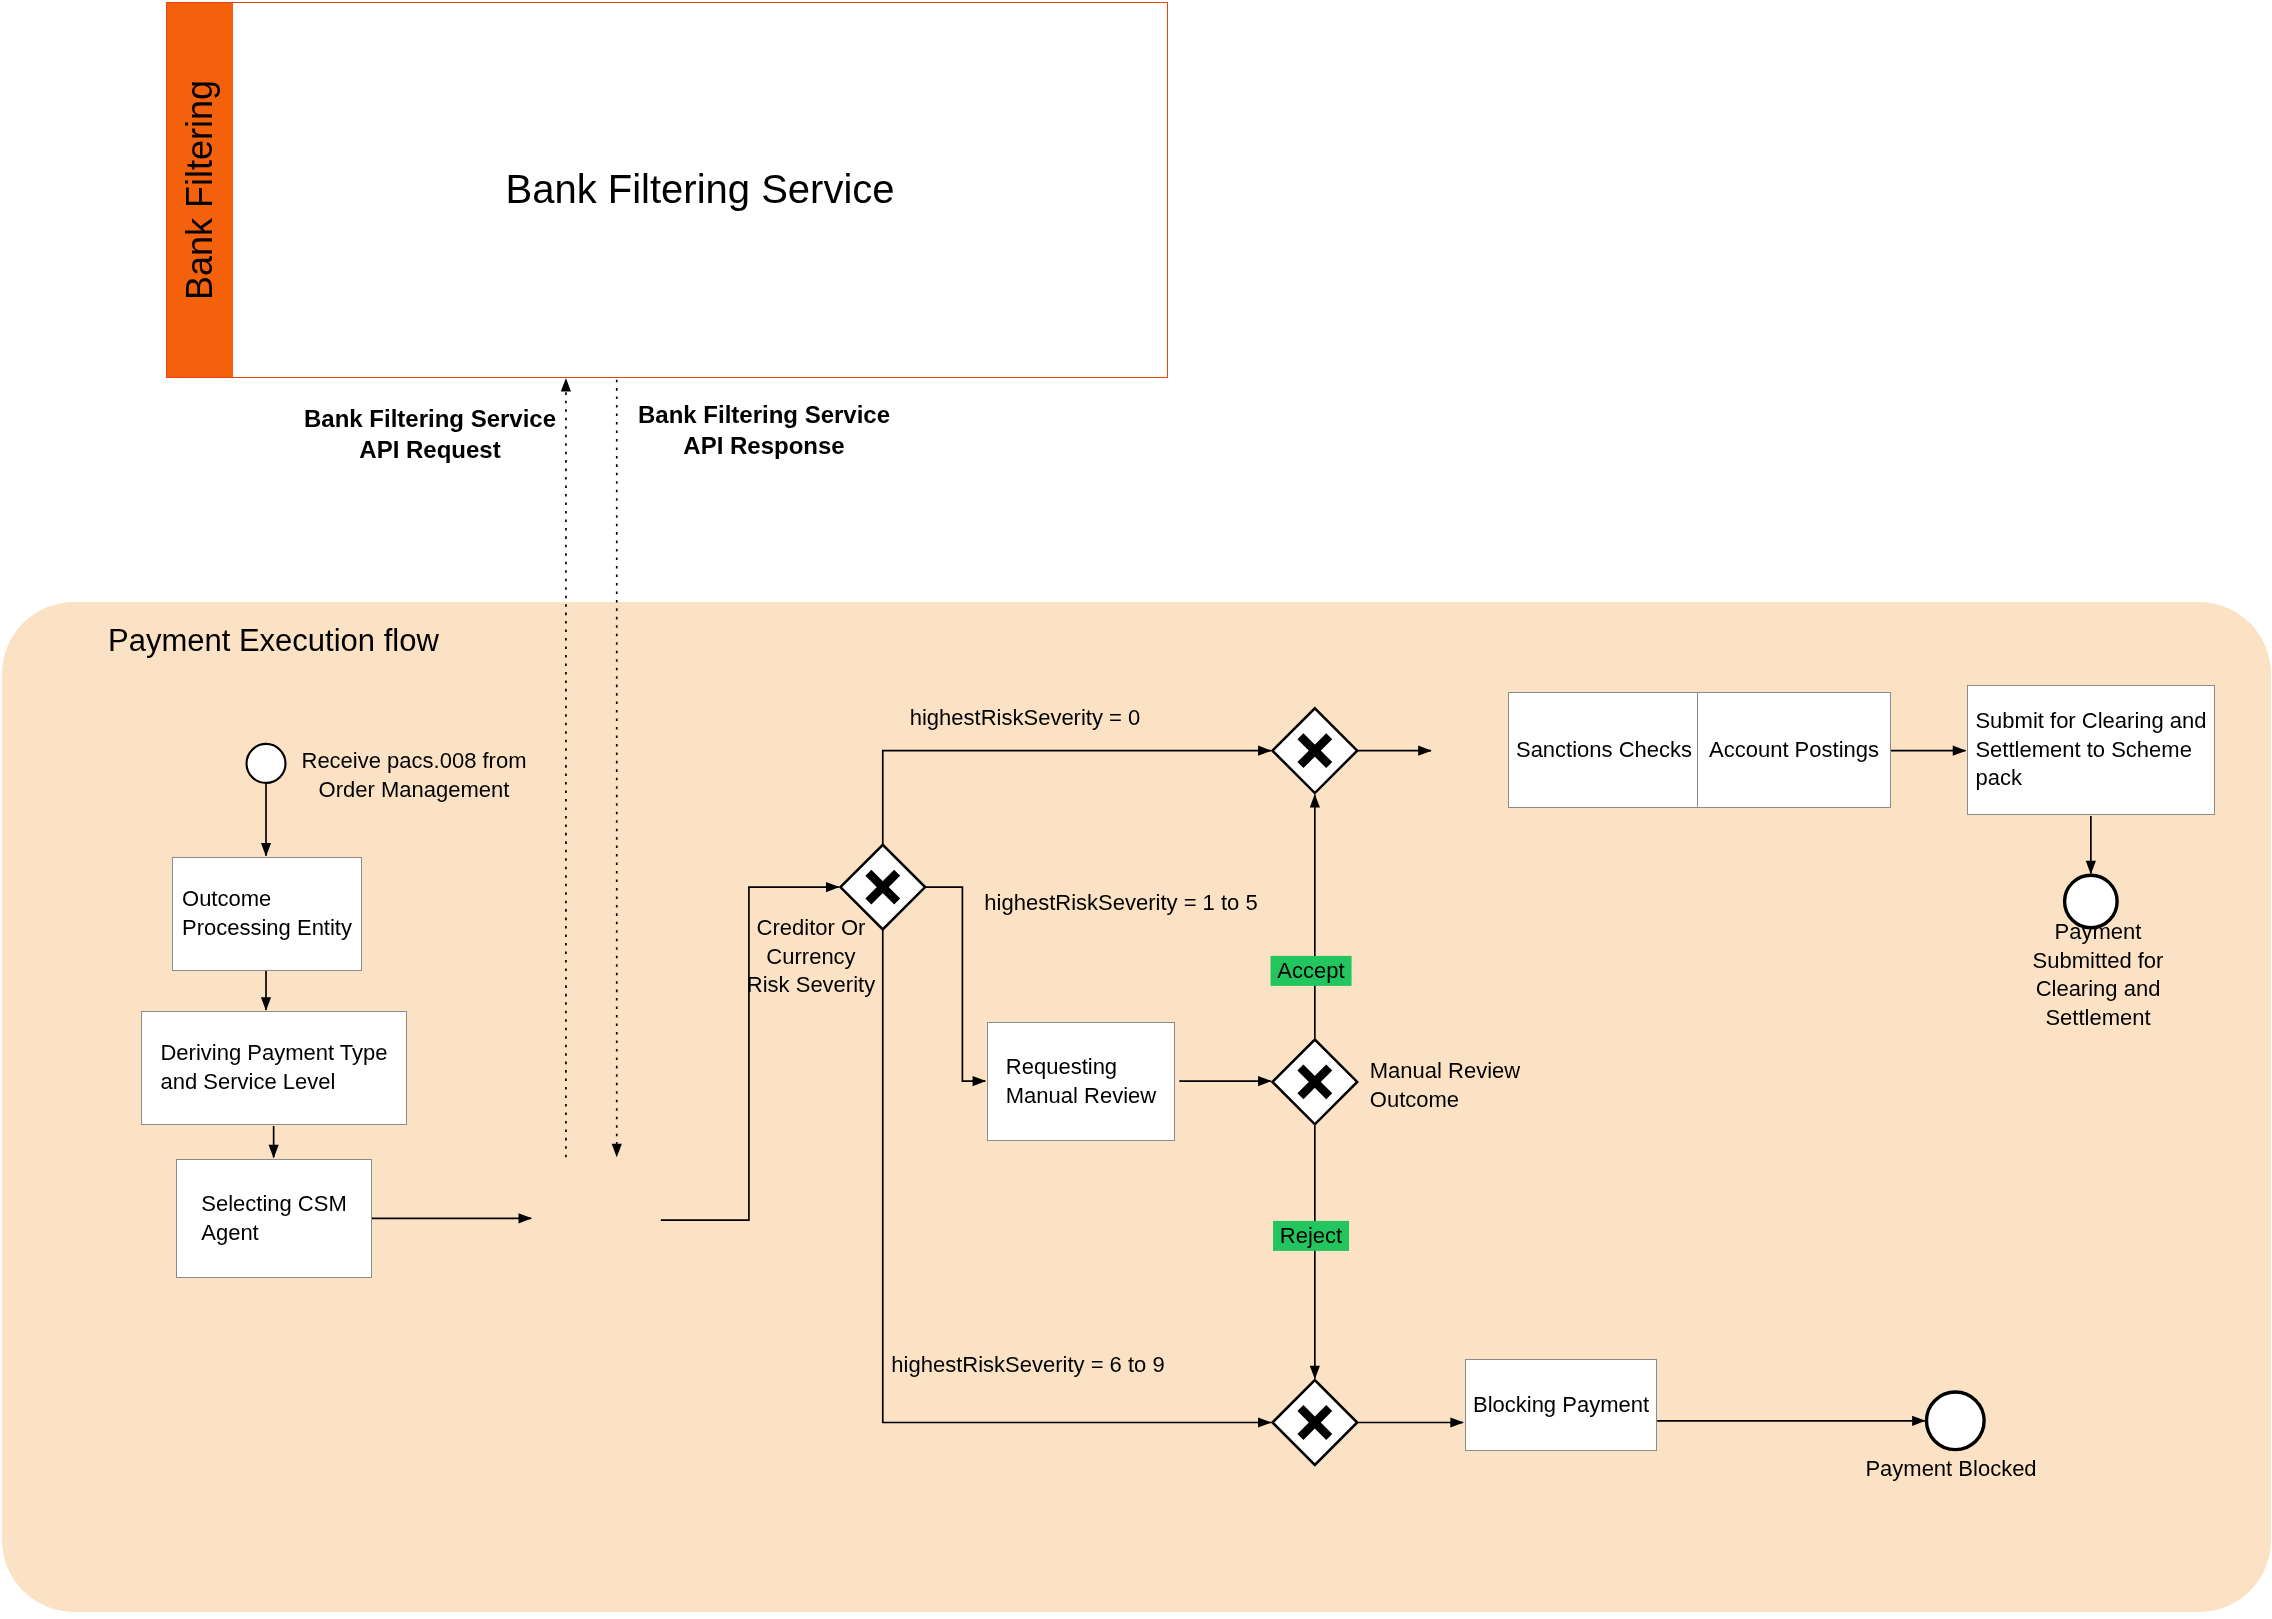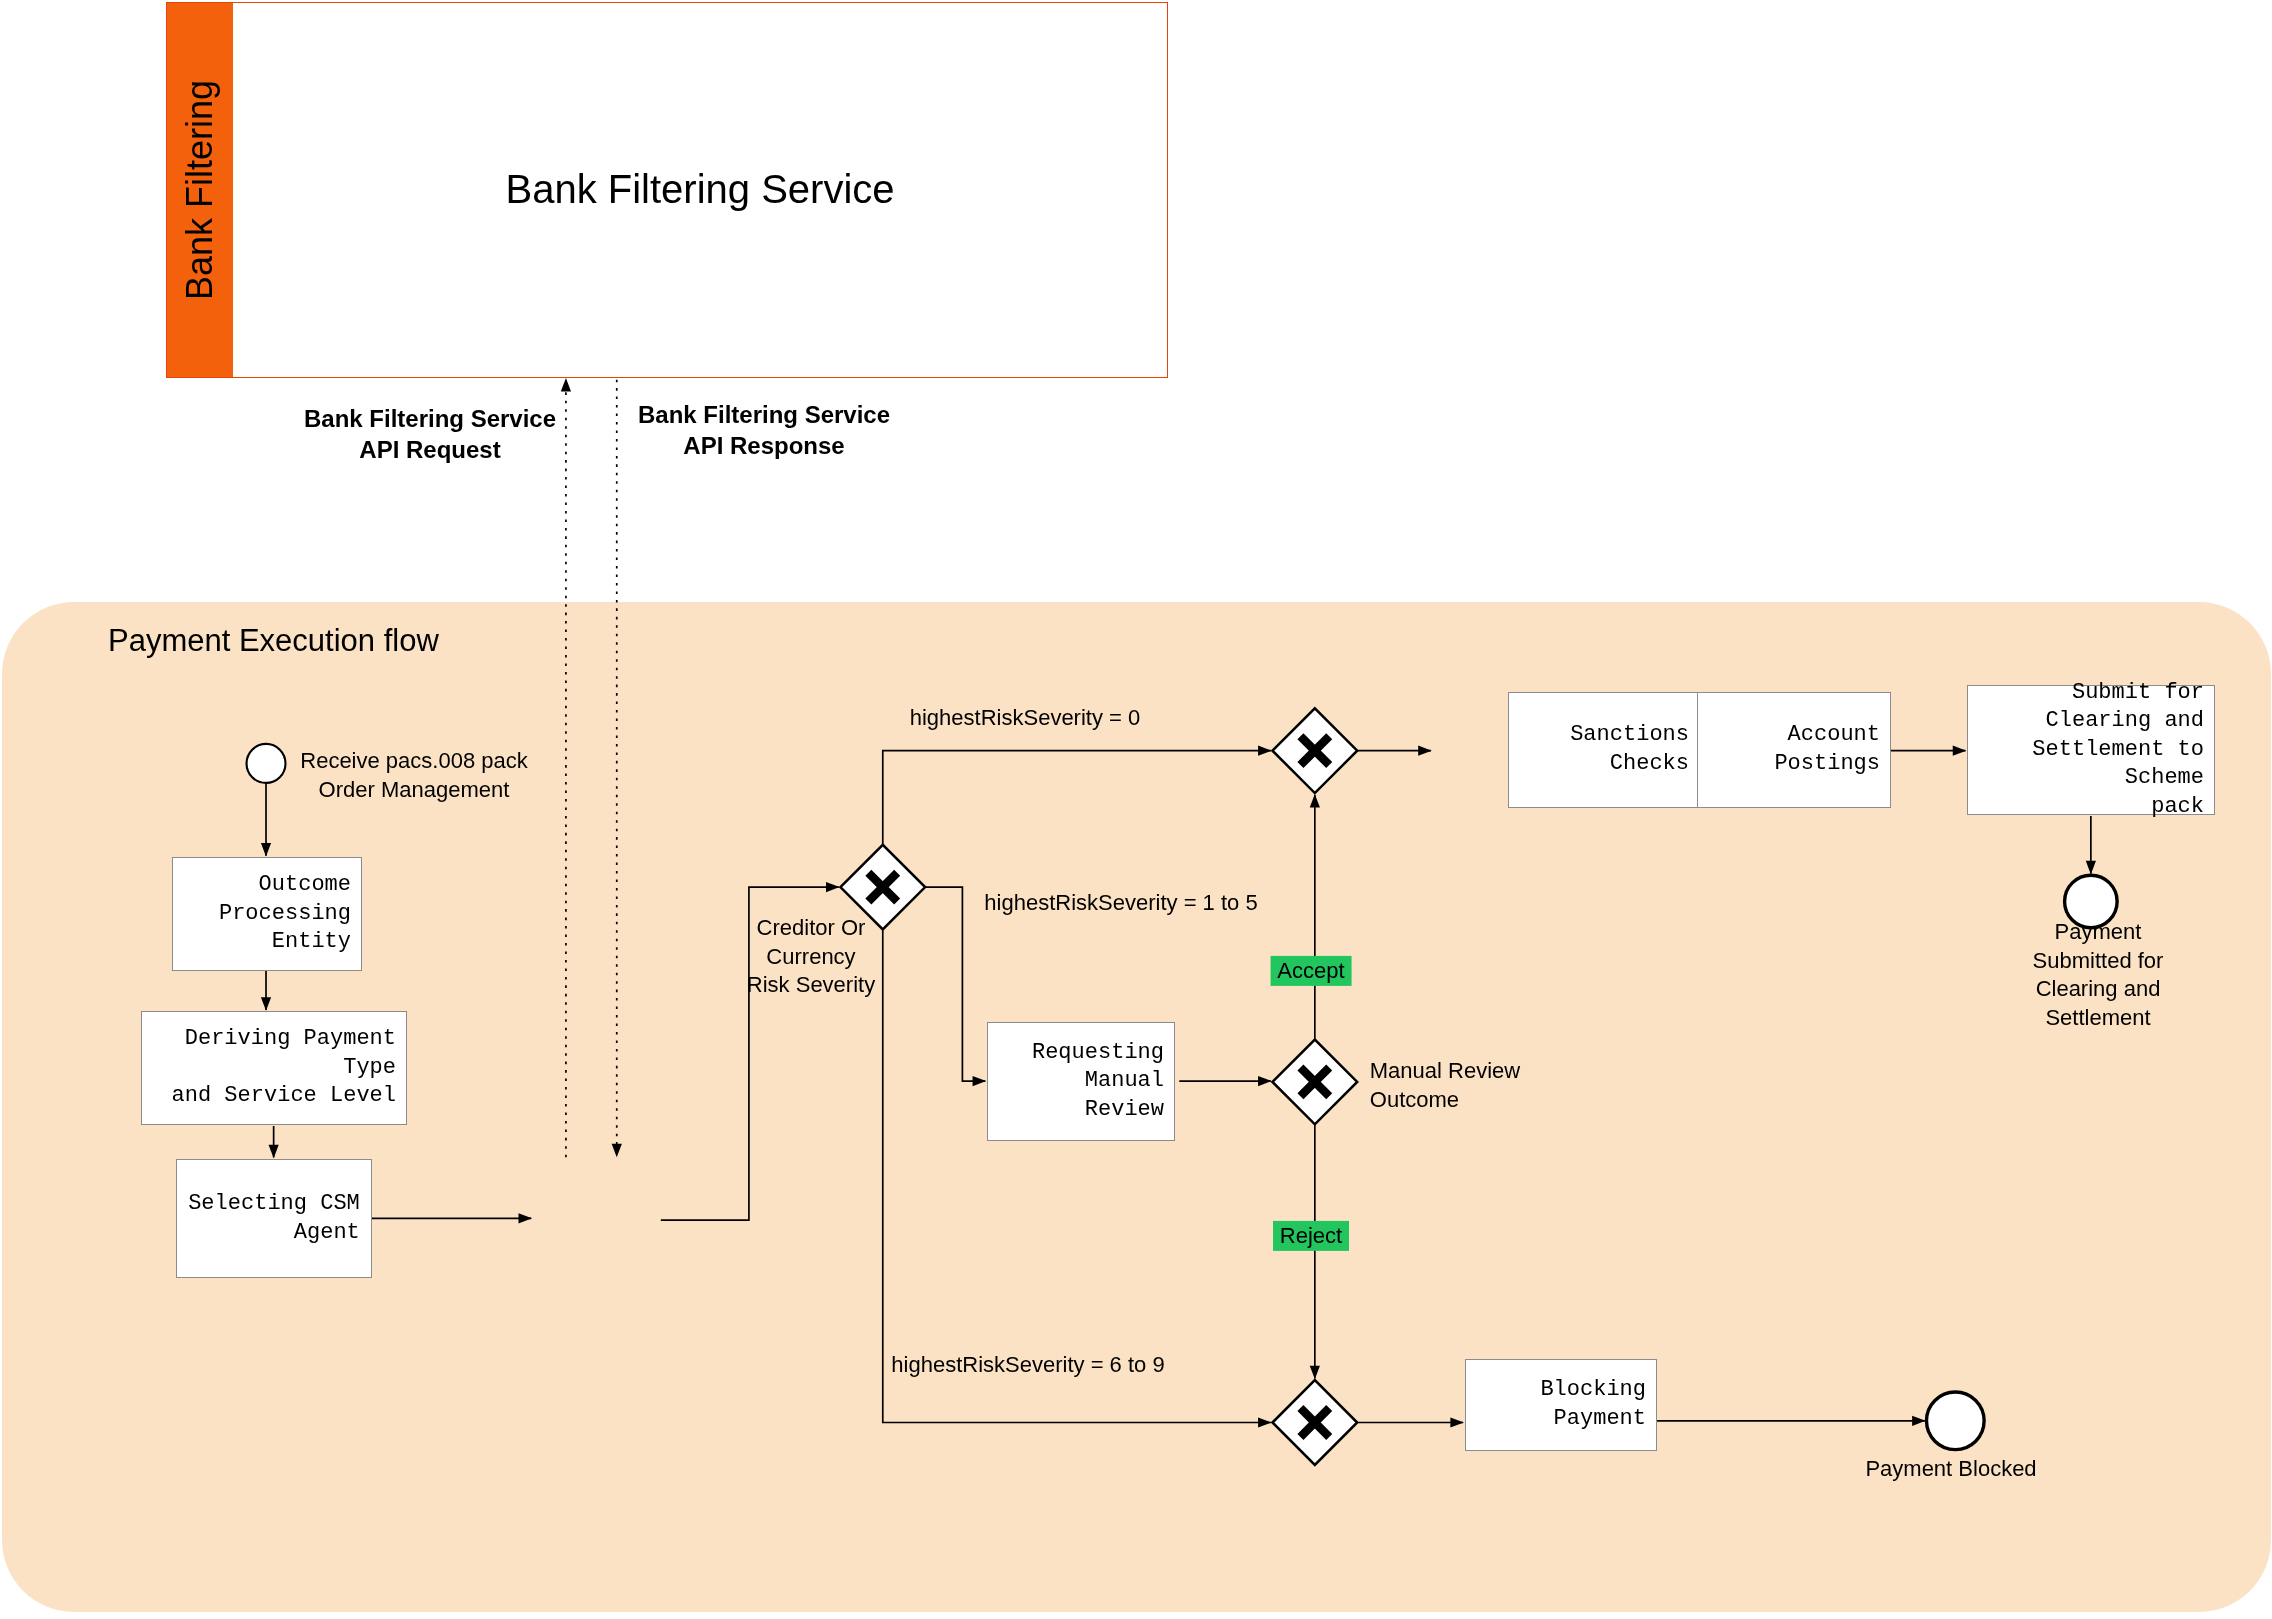--- a/index.html
+++ b/index.html
@@ -9,22 +9,22 @@
 
   #flow-bg { position:absolute; left:1.7px; top:602px; width:2269px; height:1010px;
              background:#FBE2C4; border-radius:72px; }
 
   #diagram-svg { position:absolute; left:0; top:0; width:2273px; height:1620px; }
 
   .flow-title { position:absolute; left:108px; top:623px; font-size:31px; font-weight:normal; }
 
   .task { position:absolute; background:#ffffff; border:1.7px solid #8C8C8C;
           display:flex; align-items:center; justify-content:center;
-          text-align:right; font-size:22px; line-height:1.3;
-          white-space:pre-line; padding:10px;font-family:Liberation Mono, monospace; }
+          text-align:left; font-size:22px; line-height:1.3;
+          white-space:pre-line; padding:1px; }
 
   .lbl { position:absolute; transform:translate(-50%,-50%); text-align:center;
          font-size:22px; line-height:1.3; white-space:pre-line; }
   .lbl.halo { background:#22c55e; padding:0.8px 6.8px; }
 
   .msg-lbl { position:absolute; transform:translate(-50%,-50%); text-align:center;
              font-size:24px; font-weight:bold; line-height:1.3; white-space:pre-line; }
 
   #pool { position:absolute; left:166px; top:1.7px; width:1002px; height:376px;
           border:1.7px solid #E8420E; background:#ffffff; }
@@ -107,21 +107,21 @@
 Agent</div>
   <div class="task" style="left:987px;top:1022px;width:188px;height:119px">Requesting
 Manual Review</div>
   <div class="task" style="left:1508px;top:692px;width:192px;height:116px">Sanctions Checks</div>
   <div class="task" style="left:1697px;top:692px;width:194px;height:116px">Account Postings</div>
   <div class="task" style="left:1967px;top:685px;width:248px;height:130px">Submit for Clearing and
 Settlement to Scheme
 pack</div>
   <div class="task" style="left:1465px;top:1359px;width:192px;height:92px">Blocking Payment</div>
 
-  <div class="lbl" style="left:414px;top:776px">Receive pacs.008 pack
+  <div class="lbl" style="left:414px;top:776px">Receive pacs.008 from
 Order Management</div>
   <div class="lbl" style="left:811px;top:957px">Creditor Or
 Currency
 Risk Severity</div>
   <div class="lbl" style="left:1025px;top:718px">highestRiskSeverity = 0</div>
   <div class="lbl" style="left:1121px;top:903px">highestRiskSeverity = 1 to 5</div>
   <div class="lbl" style="left:1028px;top:1365px">highestRiskSeverity = 6 to 9</div>
   <div class="lbl halo" style="left:1311px;top:971px">Accept</div>
   <div class="lbl halo" style="left:1311px;top:1236px">Reject</div>
   <div class="lbl" style="left:1445px;top:1086px;text-align:left">Manual Review

